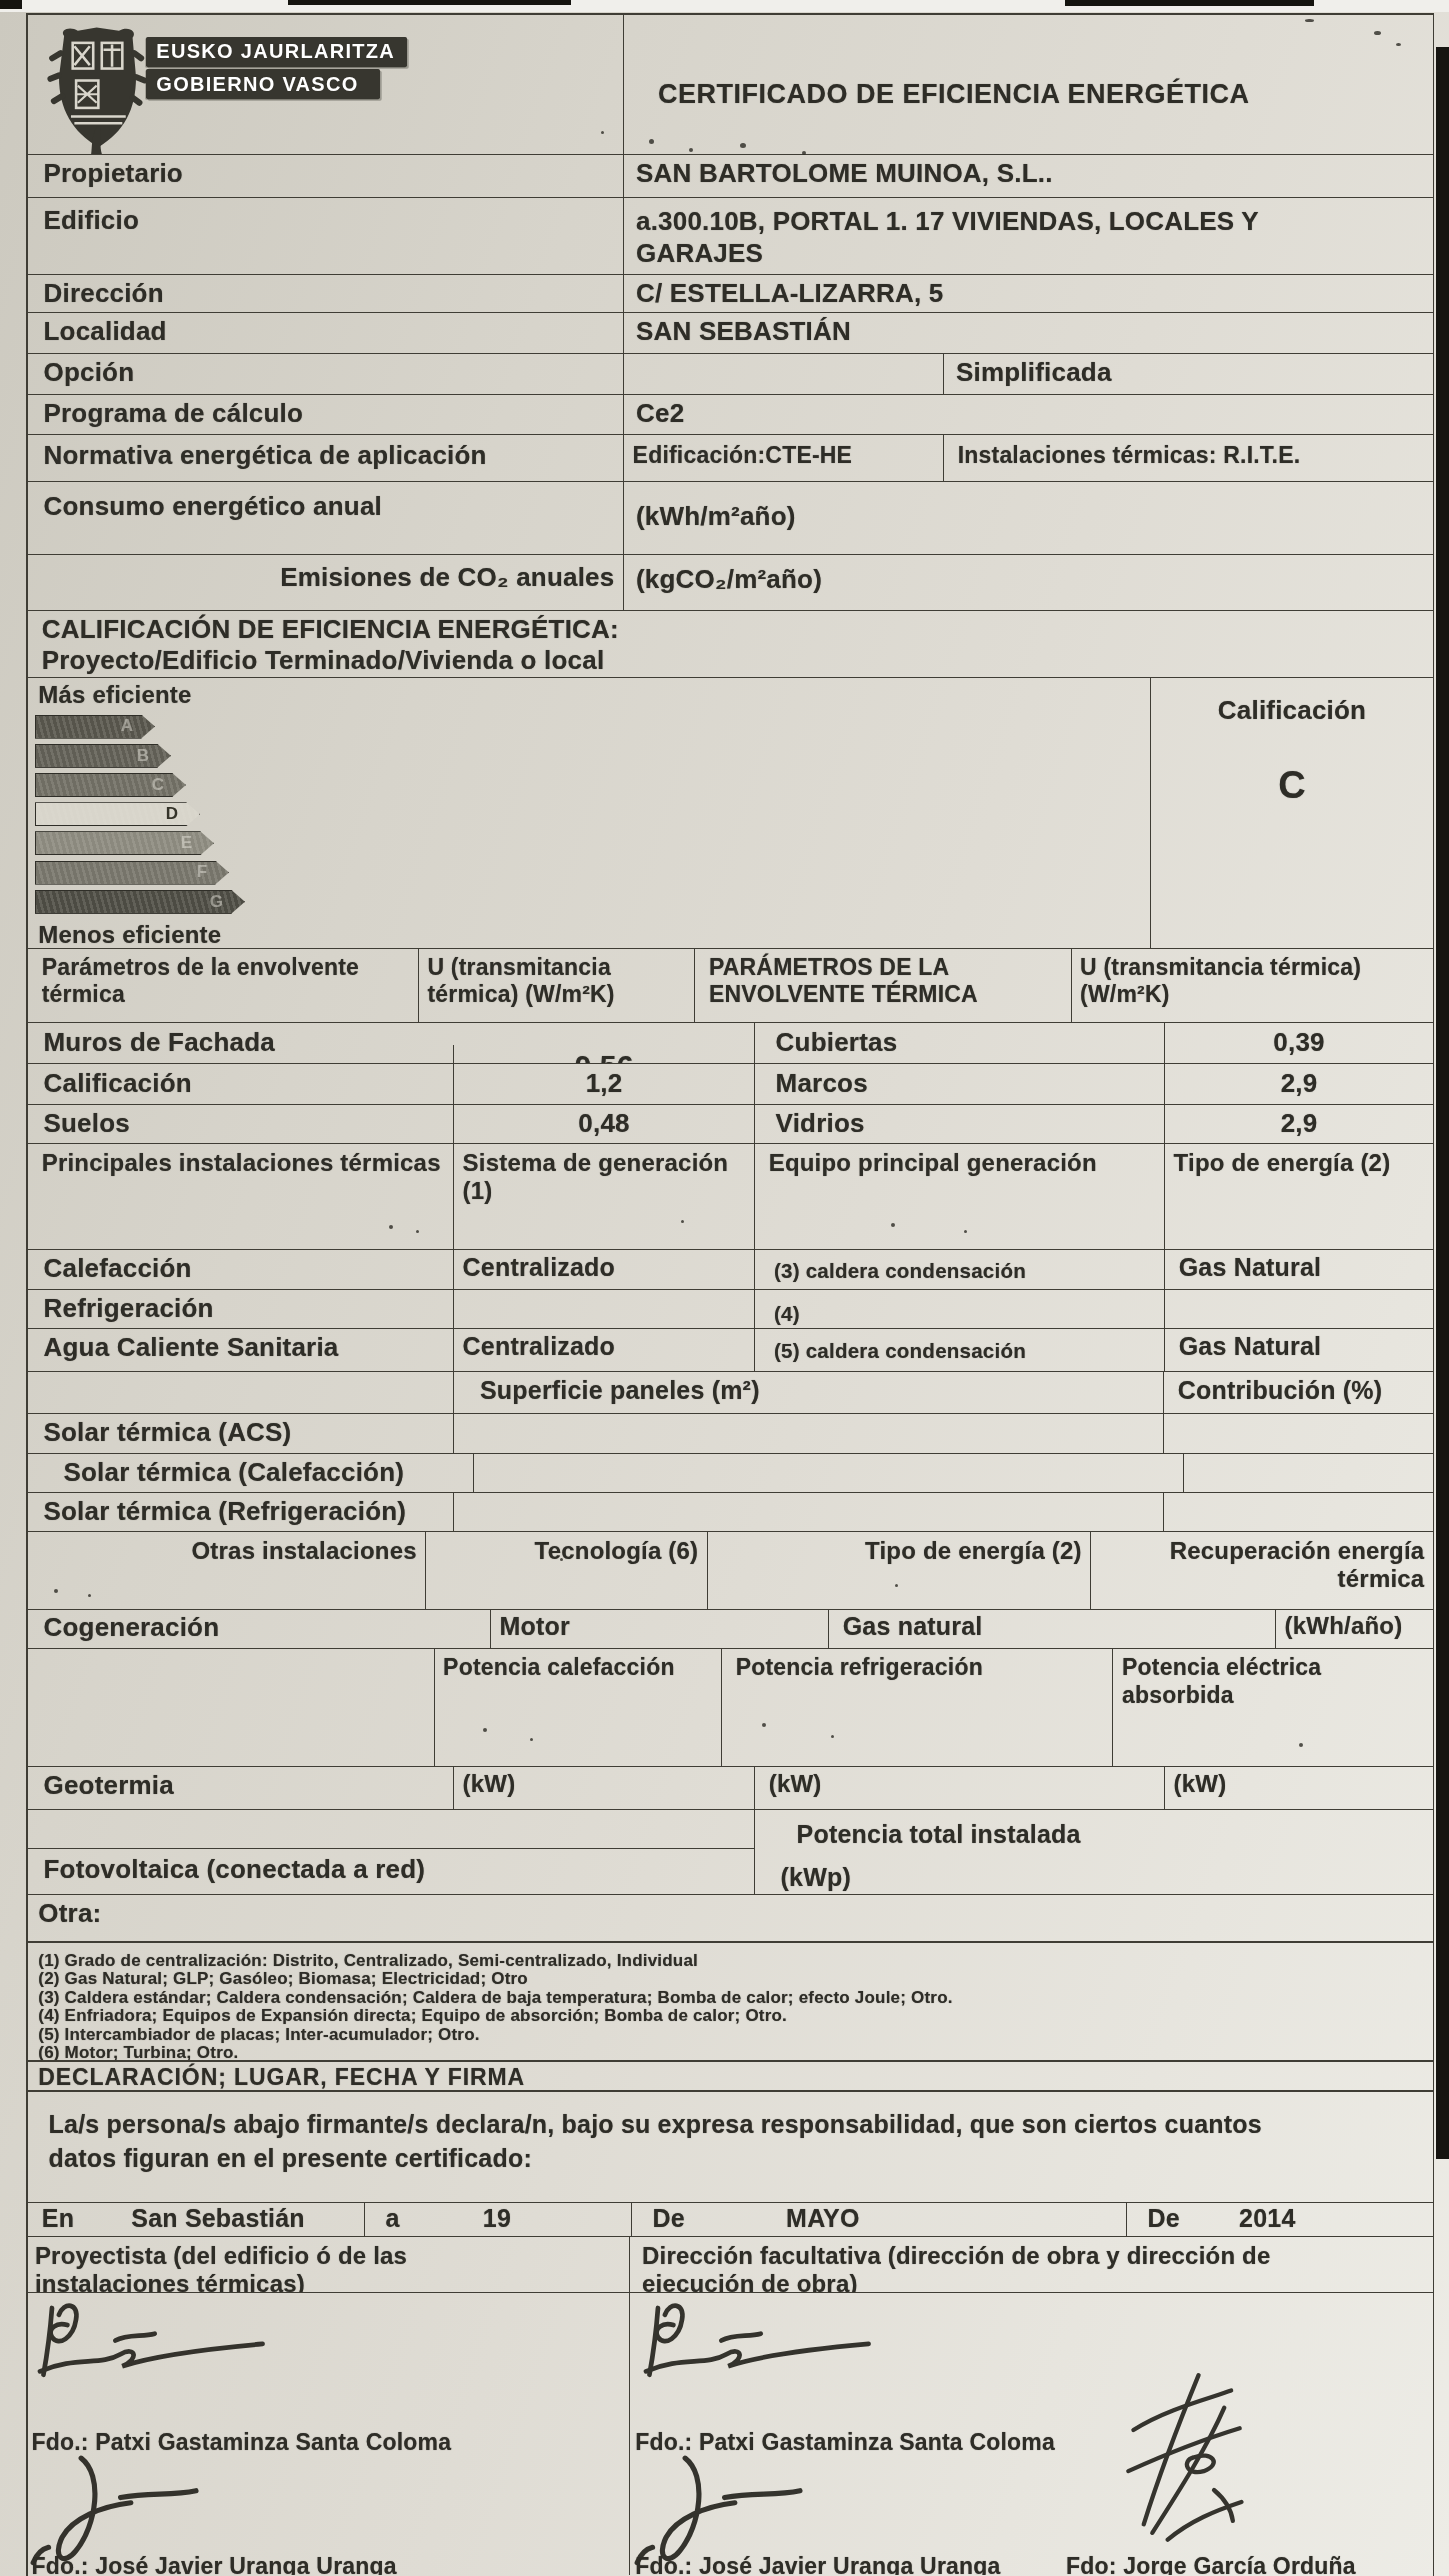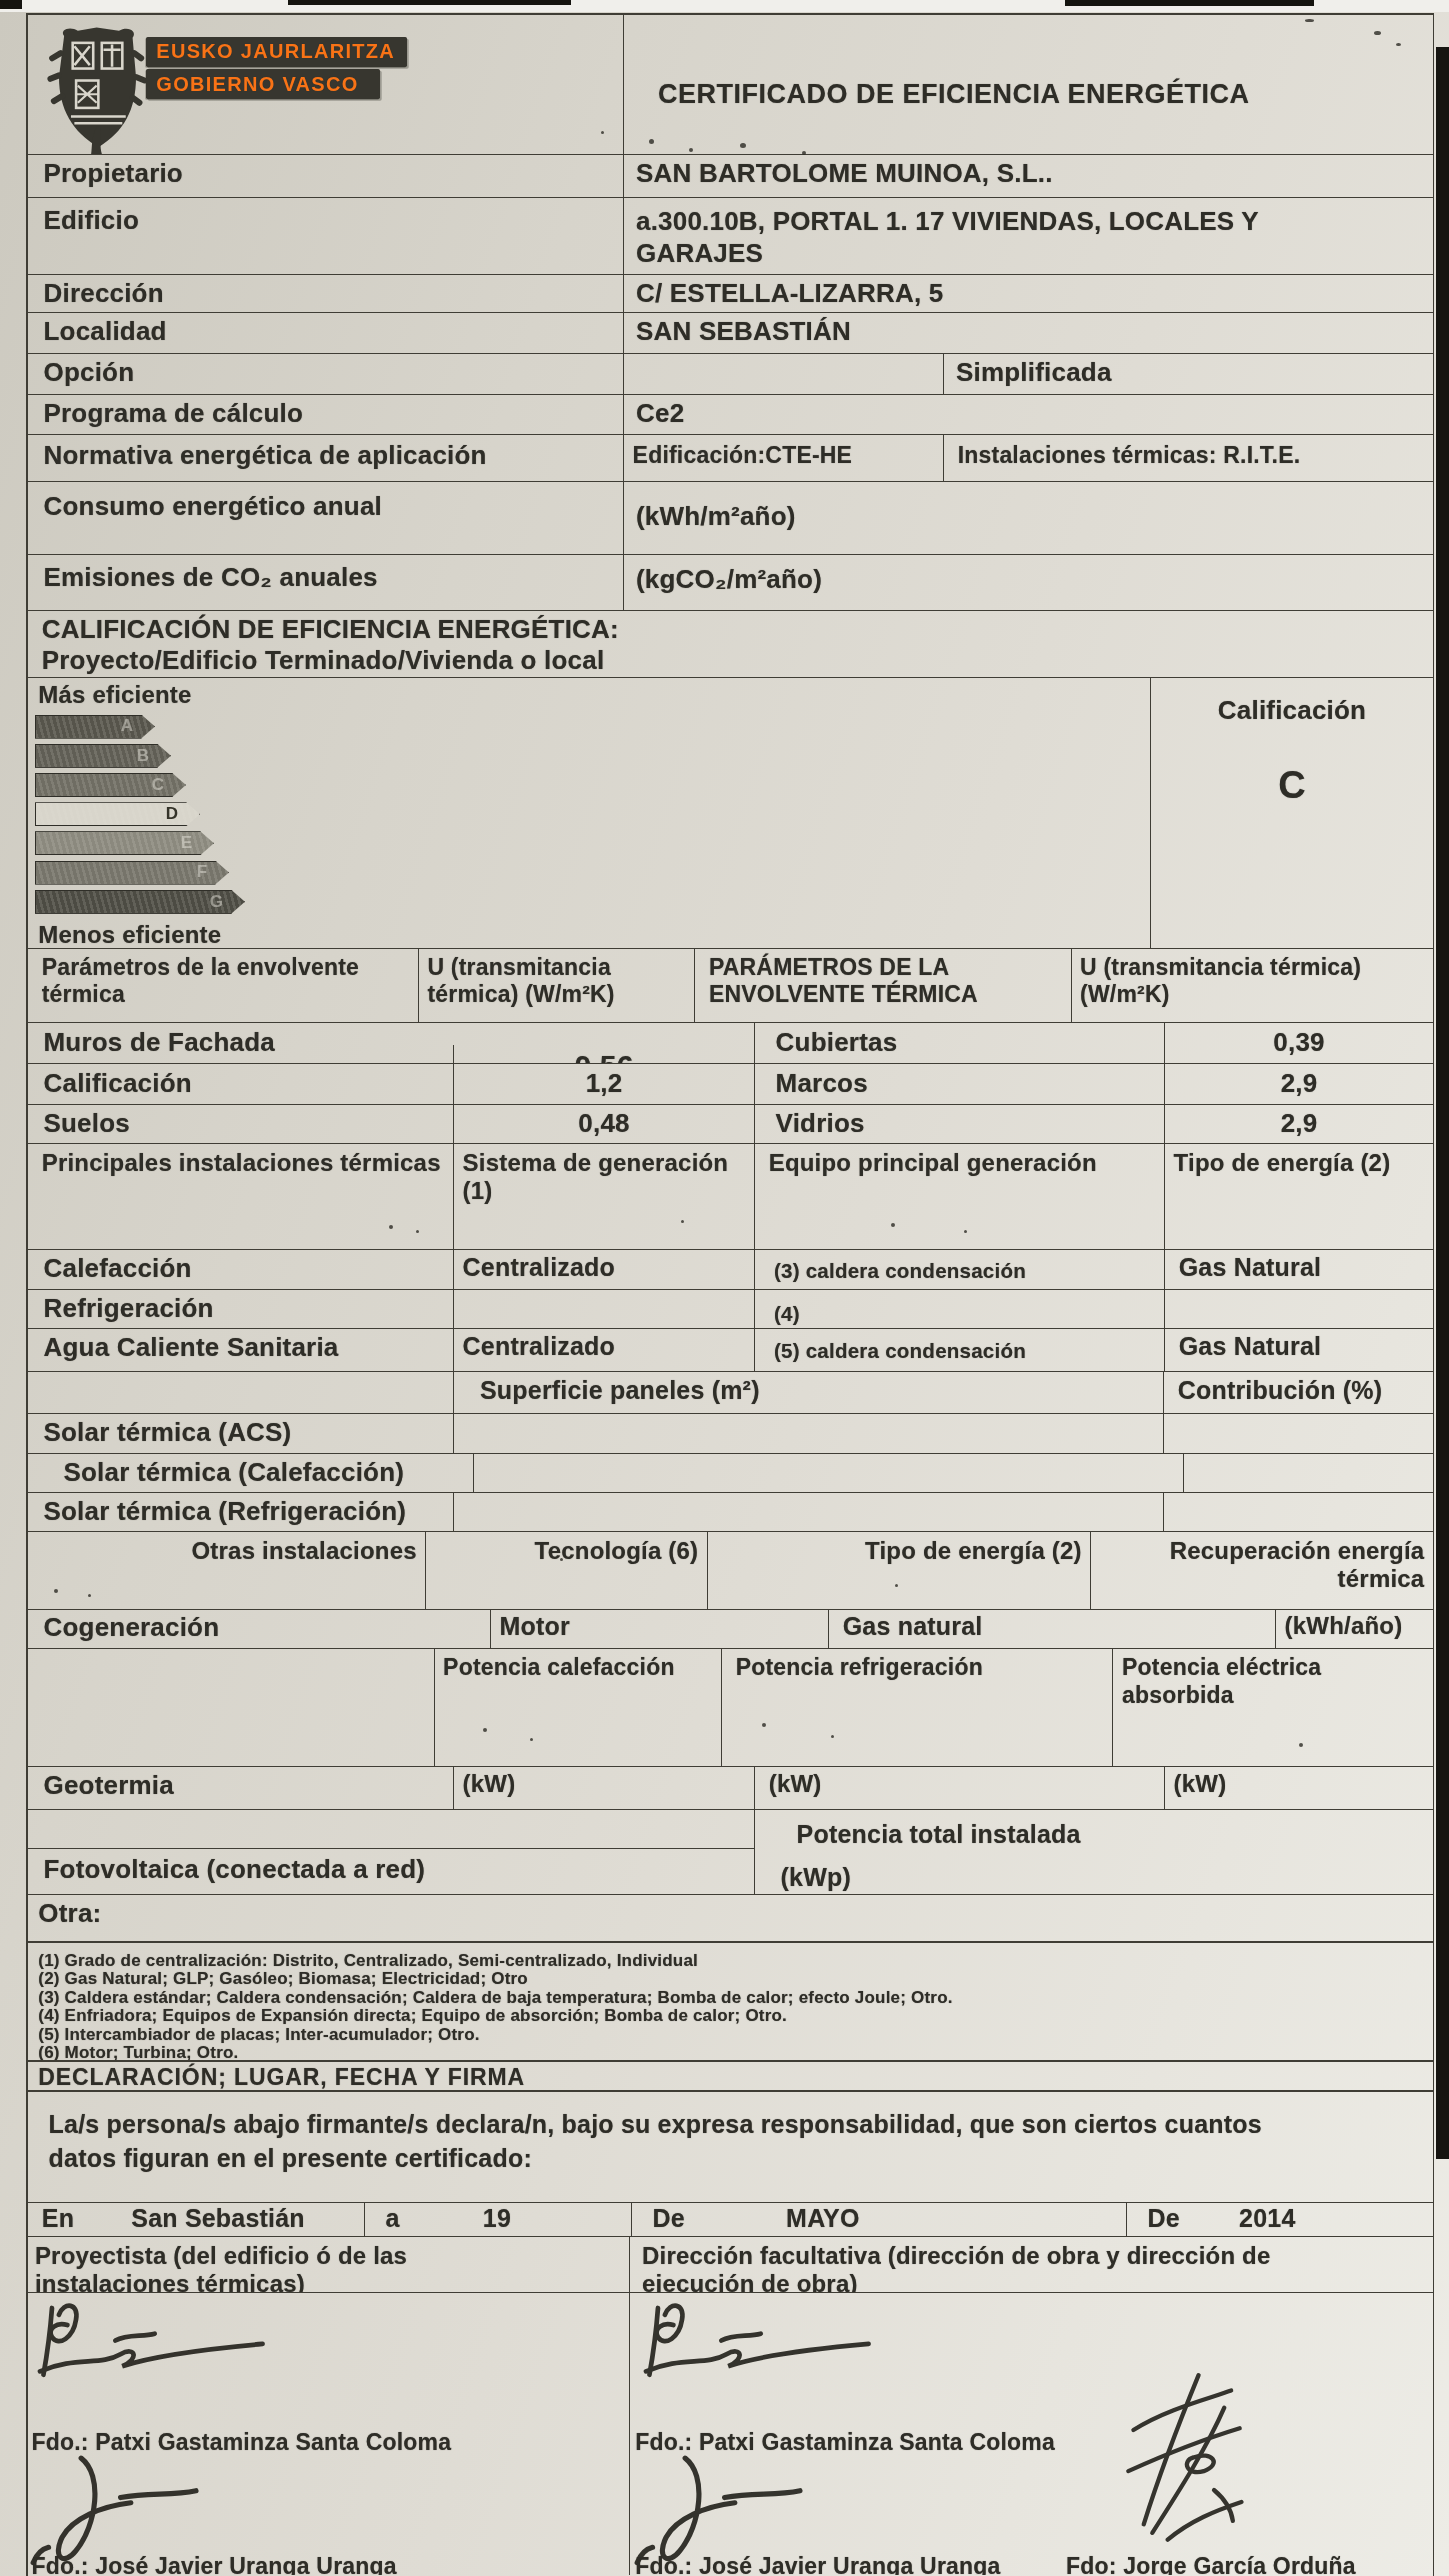--- a/index.html
+++ b/index.html
@@ -21,21 +21,21 @@
   .c.first{border-left:none;}
   .lab{font-size:26px;padding-left:15.5px;padding-top:6.9px;}
   .val{font-size:26px;padding-left:12px;padding-top:6.9px;}
   .small-note{font-size:20.6px;}
   .grow{flex:1 1 auto;}
   .center{text-align:center;}
   
   .crest{position:absolute;left:19px;top:8.6px;}
   .banner{position:absolute;left:118px;top:22px;}
   .banner .b{
-    background:#37362f;color:#f97316;font-size:20px;letter-spacing:1.3px;
+    background:#37362f;color:#ffffff;font-size:20px;letter-spacing:1.3px;
     padding:3.4px 12px 3.4px 10.3px;white-space:nowrap;border-radius:1.7px;
     box-shadow:1.7px 1.7px 0 rgba(55,54,47,.35), -0.9px 0.9px 0 rgba(55,54,47,.3);
   }
   .banner .b2{margin-top:2.6px;width:234px;}
   .title-cell{padding-top:64px;padding-left:34px;font-size:27px;letter-spacing:0.5px;}
   
   .bars{padding:3.4px 0 0 6.9px;}
   .eff{font-size:24px;padding-left:3.4px;}
   .bar{
     height:24px;margin-top:5.2px;position:relative;border:1.7px solid #2f2e28;
@@ -135,21 +135,21 @@
       <div class="c first lab txt" style="width:595px;padding-top:5.2px;">Normativa energética de aplicación</div>
       <div class="c txt" style="width:320px;font-size:23px;padding-top:6.9px;">Edificación:CTE-HE</div>
       <div class="c grow txt" style="font-size:23px;padding-top:6.9px;padding-left:13.7px;">Instalaciones térmicas: R.I.T.E.</div>
     </div>
 
     <div class="row" style="height:73px;">
       <div class="c first lab txt" style="width:595px;padding-top:8.6px;">Consumo energético anual</div>
       <div class="c grow val txt" style="padding-top:19px;">(kWh/m²año)</div>
     </div>
     <div class="row" style="height:56px;">
-      <div class="c first lab txt" style="width:595px;padding-top:6.9px;">Emisiones de CO₂ anuales</div>
+      <div class="c first lab txt" style="width:595px;padding-top:6.9px;text-align:right;">Emisiones de CO₂ anuales</div>
       <div class="c grow val txt" style="padding-top:8.6px;">(kgCO₂/m²año)</div>
     </div>
 
     <div class="row" style="height:67px;">
       <div class="c first grow" style="padding:3.4px 0 0 13.7px;font-size:26px;line-height:31px;">
         <div class="txt">CALIFICACIÓN DE EFICIENCIA ENERGÉTICA:</div>
         <div class="txt">Proyecto/Edificio Terminado/Vivienda o local</div>
       </div>
     </div>
 

